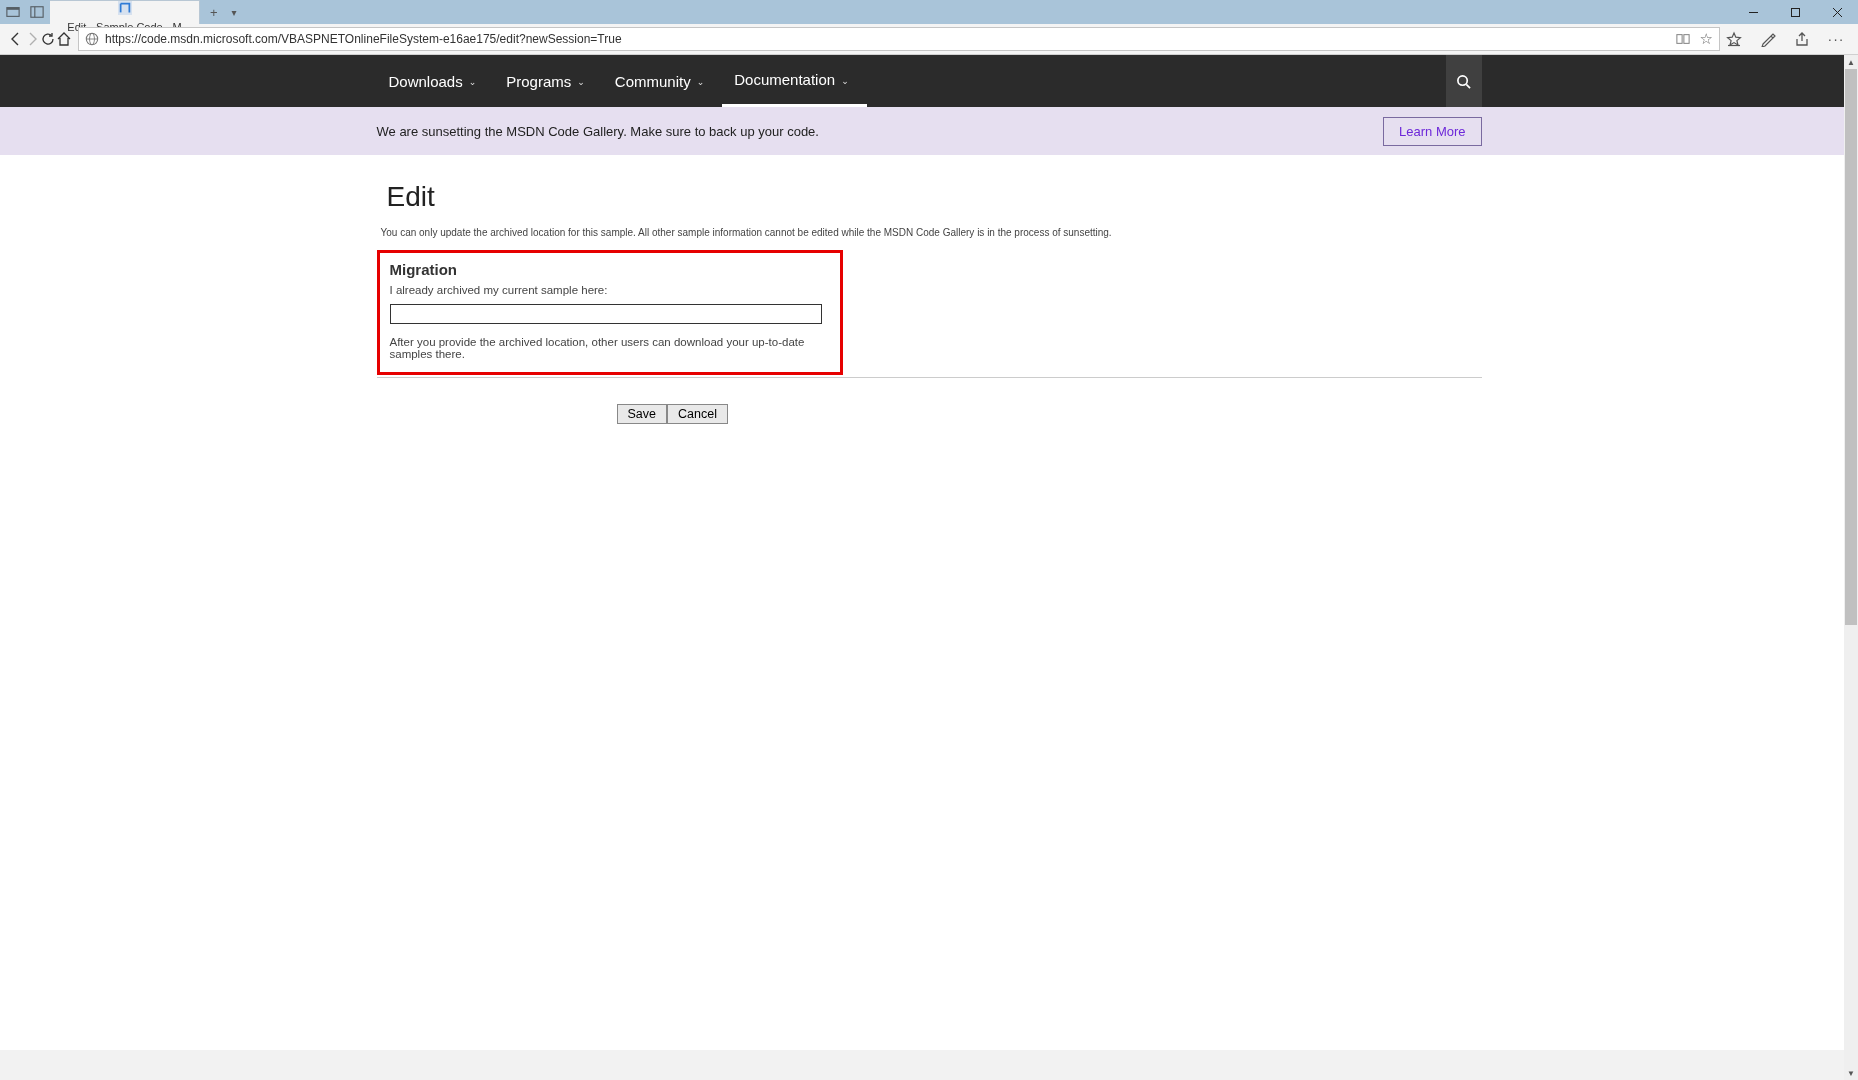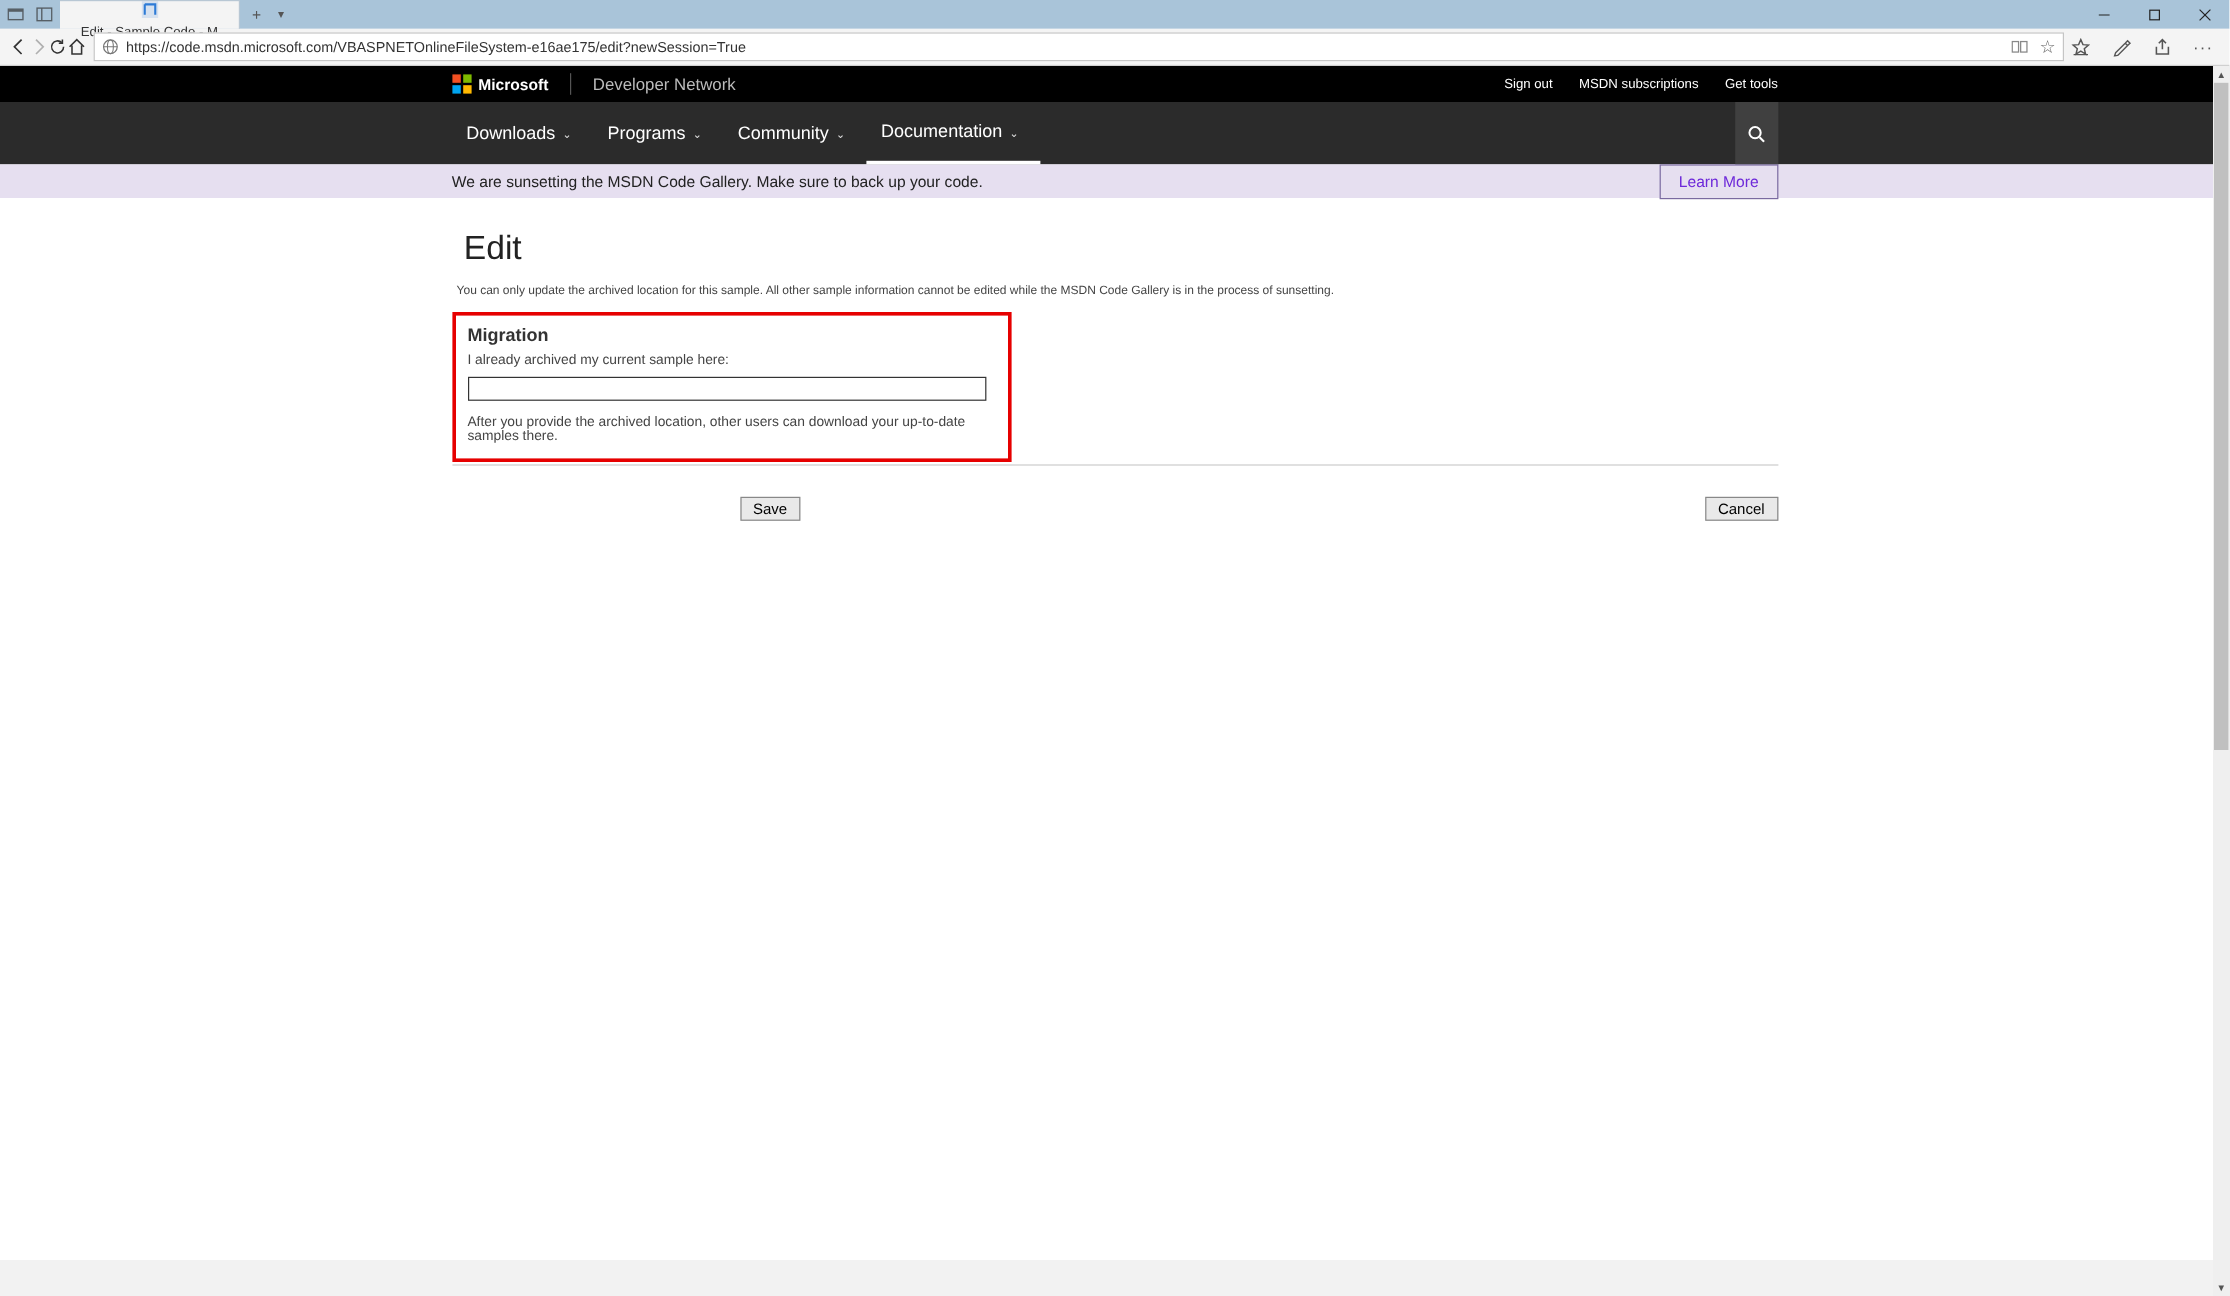--- a/index.html
+++ b/index.html
@@ -44,41 +44,41 @@
 .ms-header-right a { color:#fff; font-size:11px; text-decoration:none; }
 
 .nav-header { background: #2b2b2b; height: 52px; }
 .nav-inner { max-width: 1105px; margin: 0 auto; display:flex; align-items:stretch; height:100%; }
 .nav-item { display:flex; align-items:center; color:#fff; font-size:15px; font-weight:300; padding: 0 18px 0 12px; gap:6px; cursor:pointer; }
 .nav-item.first { padding-left:12px; }
 .nav-item .chev { font-size:9px; opacity:.85; position:relative; top:1px; }
 .nav-item.active { border-bottom: 3px solid #fff; padding-bottom: 0; box-sizing:border-box; }
 .nav-search { margin-left:auto; width:36px; background:#404040; display:flex; align-items:center; justify-content:center; color:#fff; }
 
-.banner { background:#e6dff0; height:28px;  border-bottom:0; }
+.banner { background:#e6dff0; height:48px;  border-bottom:0; }
 .banner-inner { max-width:1105px; margin:0 auto; display:flex; align-items:center; height:100%; }
 .banner-text { color:#222; font-size:13px; }
 .banner-btn { margin-left:auto; border:1px solid #7a6aa0; background:transparent; padding: 6px 15px; font-size:13px; color:#6d28d9; cursor:pointer; }
 
 .content { max-width:1105px; margin: 0 auto; padding-top: 20px; }
 .breadcrumb { font-size:11px; color:#666; margin-bottom: 14px; }
 .breadcrumb a { color:#0067b8; text-decoration:none; }
 .breadcrumb .sep { color:#888; margin:0 4px; }
 
 h1.page-title { font-size: 28px; font-weight:400; color:#222; margin: 6px 0 14px 10px; }
 .note { font-size:10px; color:#444; margin: 0 0 12px 4px; }
 
 .migration-box { border:3px solid #e60000; padding: 8px 0 12px 10px; width:466px; position:relative; }
 .migration-full { border-bottom:1px solid #ccc; padding-bottom:2px; margin-bottom:10px;}
 .migration-title { font-size:15px; font-weight:700; color:#333; }
 .mig-label { font-size:11.5px; color:#444; margin-bottom:8px; }
 .mig-input { width:432px; height:20px; border:1px solid #333; font-size:13px; padding: 1px 3px; }
 .mig-hint { font-size:11.5px; color:#444; margin-top:12px; }
 
-.form-btns { text-align:center; margin-top: 26px; padding-left:240px; display:flex; gap:15px;justify-content:space-between;}
+.form-btns { text-align:center; margin-top: 26px; padding-left:240px; display:flex; gap:0;}
 .form-btns button { background:#e9e9e9; border:1px solid #888; font-size:12.5px; padding:2px 10px; cursor:pointer; }
 
 .page-footer-space { height: 420px; }
 .bottom-bar { height:30px; background:#f2f2f2; position:fixed; bottom:0; left:0; right:14px; }
 
 
 .scrollstrip { position:fixed; top:55px; right:0; bottom:0; width:14px; background:#efefef; }
 .scrollstrip .thumb { position:absolute; top:14px; bottom:455px; left:1px; right:1px; background:#c0c0c0; }
 .scrollstrip .arrow { position:absolute; left:0;right:0; height:14px; display:flex;align-items:center;justify-content:center; font-size:8px; color:#555;}
 .scrollstrip .arrow.up{top:0;} .scrollstrip .arrow.dn{bottom:0;}
@@ -194,40 +194,20 @@
         <svg width="16" height="16" viewBox="0 0 16 16">
           <path d="M3 8 V14 H13 V8 M8 2 V10 M5 5 L8 2 L11 5" fill="none" stroke="#555" stroke-width="1.3"></path>
         </svg>
       </div>
     <div style="font-size:14px;letter-spacing:1px;">···</div>
   </div>
 </div>
 
 <div class="page">
 
-  <div class="ms-header">
-    <div class="ms-header-inner">
-      <div class="ms-logo">
-        <span class="ms-logo-sq">
-            <span class="r"></span>
-            <span class="g"></span>
-            <span class="b"></span>
-            <span class="y"></span>
-          </span>
-        <span>Microsoft</span>
-      </div>
-      <div class="ms-divider"></div>
-      <div class="ms-brand">Developer Network</div>
-      <div class="ms-header-right">
-        <a href="#">Sign out</a>
-        <a href="#">MSDN subscriptions</a>
-        <a href="#">Get tools</a>
-      </div>
-    </div>
-  </div>
 
   <div class="nav-header">
     <div class="nav-inner">
       <div class="nav-item first">
           <span>Downloads</span>
           <span class="chev">⌄</span>
         </div>
       <div class="nav-item">
           <span>Programs</span>
           <span class="chev">⌄</span>

